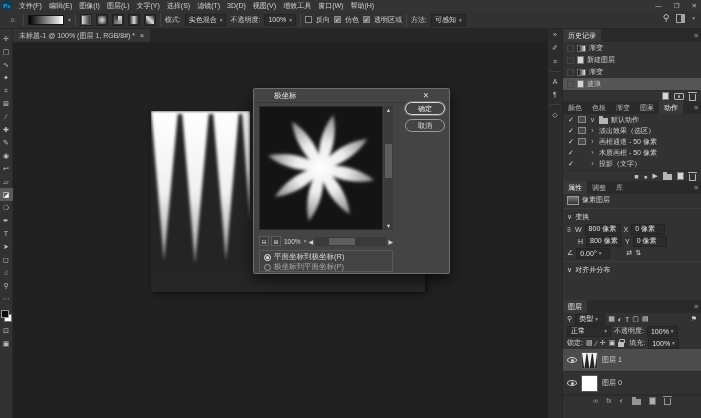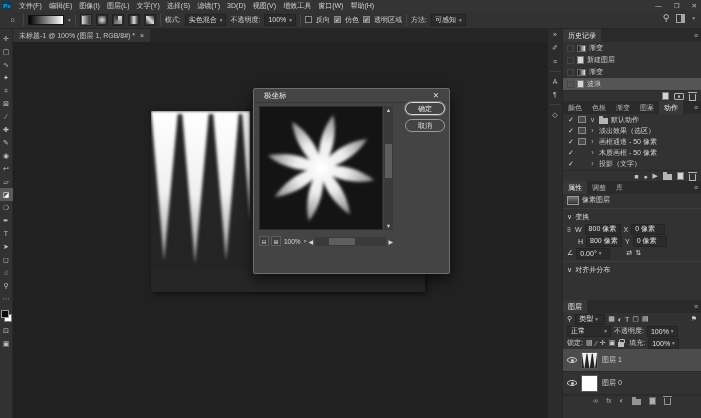--- a/index.html
+++ b/index.html
@@ -38,21 +38,21 @@
   .swatches { position:relative; width:13px; height:15px; margin-top:4px; }
   .sw-bg { position:absolute; left:4px; top:5px; width:8px; height:8px; background:#fff; border:1px solid #777; }
   .sw-fg { position:absolute; left:1px; top:1px; width:8px; height:8px; background:#0a0a0a; border:1px solid #999; }
 
   
   .canvas { left:13px; top:42px; width:534px; height:376px; background:#212121; }
   .document { position:absolute; left:138px; top:69px; width:274px; height:181px; background:#262626; box-shadow:2px 2px 6px rgba(0,0,0,.55); }
 
   
   .dialog { left:253px; top:88px; width:197px; height:186px; background:#444; border:1px solid #6e6e6e; border-radius:2px; box-shadow:0 5px 14px rgba(0,0,0,.65); z-index:50; font-size:7.5px; }
-  .dlg-title { height:14px; display:flex; align-items:center; justify-content:space-between; padding:0 10px; color:#e2e2e2; border-bottom:1px solid #383838; }
+  .dlg-title { height:14px; display:flex; align-items:center; justify-content:space-between; padding:0 20px; color:#e2e2e2; border-bottom:1px solid #383838; }
   .preview { position:absolute; left:5px; top:17px; width:124px; height:124px; background:#141414; border:1px solid #2c2c2c; }
   .vscroll { position:absolute; left:130px; top:17px; width:9px; height:124px; background:#3a3a3a; display:flex; flex-direction:column; align-items:center; font-size:5.5px; color:#cfcfcf; }
   .vthumb { position:absolute; left:1px; top:38px; width:7px; height:34px; background:#5e5e5e; }
   .zoomrow { position:absolute; left:5px; top:146px; width:134px; height:12px; display:flex; align-items:center; gap:2px; font-size:6.5px; }
   .zbtn { width:10px; height:10px; border:1px solid #5c5c5c; display:flex; align-items:center; justify-content:center; font-size:6px; color:#ddd; background:#3e3e3e; }
   .htrack { position:relative; flex:1; height:9px; background:#3a3a3a; }
   .hthumb { position:absolute; left:14px; top:1px; width:26px; height:7px; background:#5e5e5e; }
   .groupbox { position:absolute; left:5px; top:161px; width:134px; height:22px; border:1px solid #5a5a5a; padding:1px 4px; display:flex; flex-direction:column; justify-content:space-around; }
   .radiorow { display:flex; align-items:center; gap:3px; color:#d6d6d6; }
   .radio { width:7px; height:7px; border:1px solid #9a9a9a; border-radius:50%; position:relative; flex:0 0 auto; }
@@ -289,20 +289,30 @@
       <span class="zbtn">⊞</span>
       <span style="margin:0 1px;color:#d8d8d8">100%</span>
       <span class="dd">▾</span>
       <span style="font-size:6px;color:#d5d5d5">◀</span>
       <span class="htrack">
           <span class="hthumb"></span>
         </span>
       <span style="font-size:6px;color:#d5d5d5">▶</span>
     </div>
 
+    <div class="groupbox">
+      <div class="radiorow">
+        <span class="radio on"></span>
+        <span>平面坐标到极坐标(R)</span>
+      </div>
+      <div class="radiorow">
+        <span class="radio"></span>
+        <span style="color:#a8a8a8">极坐标到平面坐标(P)</span>
+      </div>
+    </div>
 
     <div class="dlg-btn primary" style="top:13px">确定</div>
     <div class="dlg-btn" style="top:30px">取消</div>
   </div>
 
   <div class="abs dockstrip">
     <span>»</span>
     <span>✐</span>
     <span>≡</span>
     <span class="dock-div"></span>

